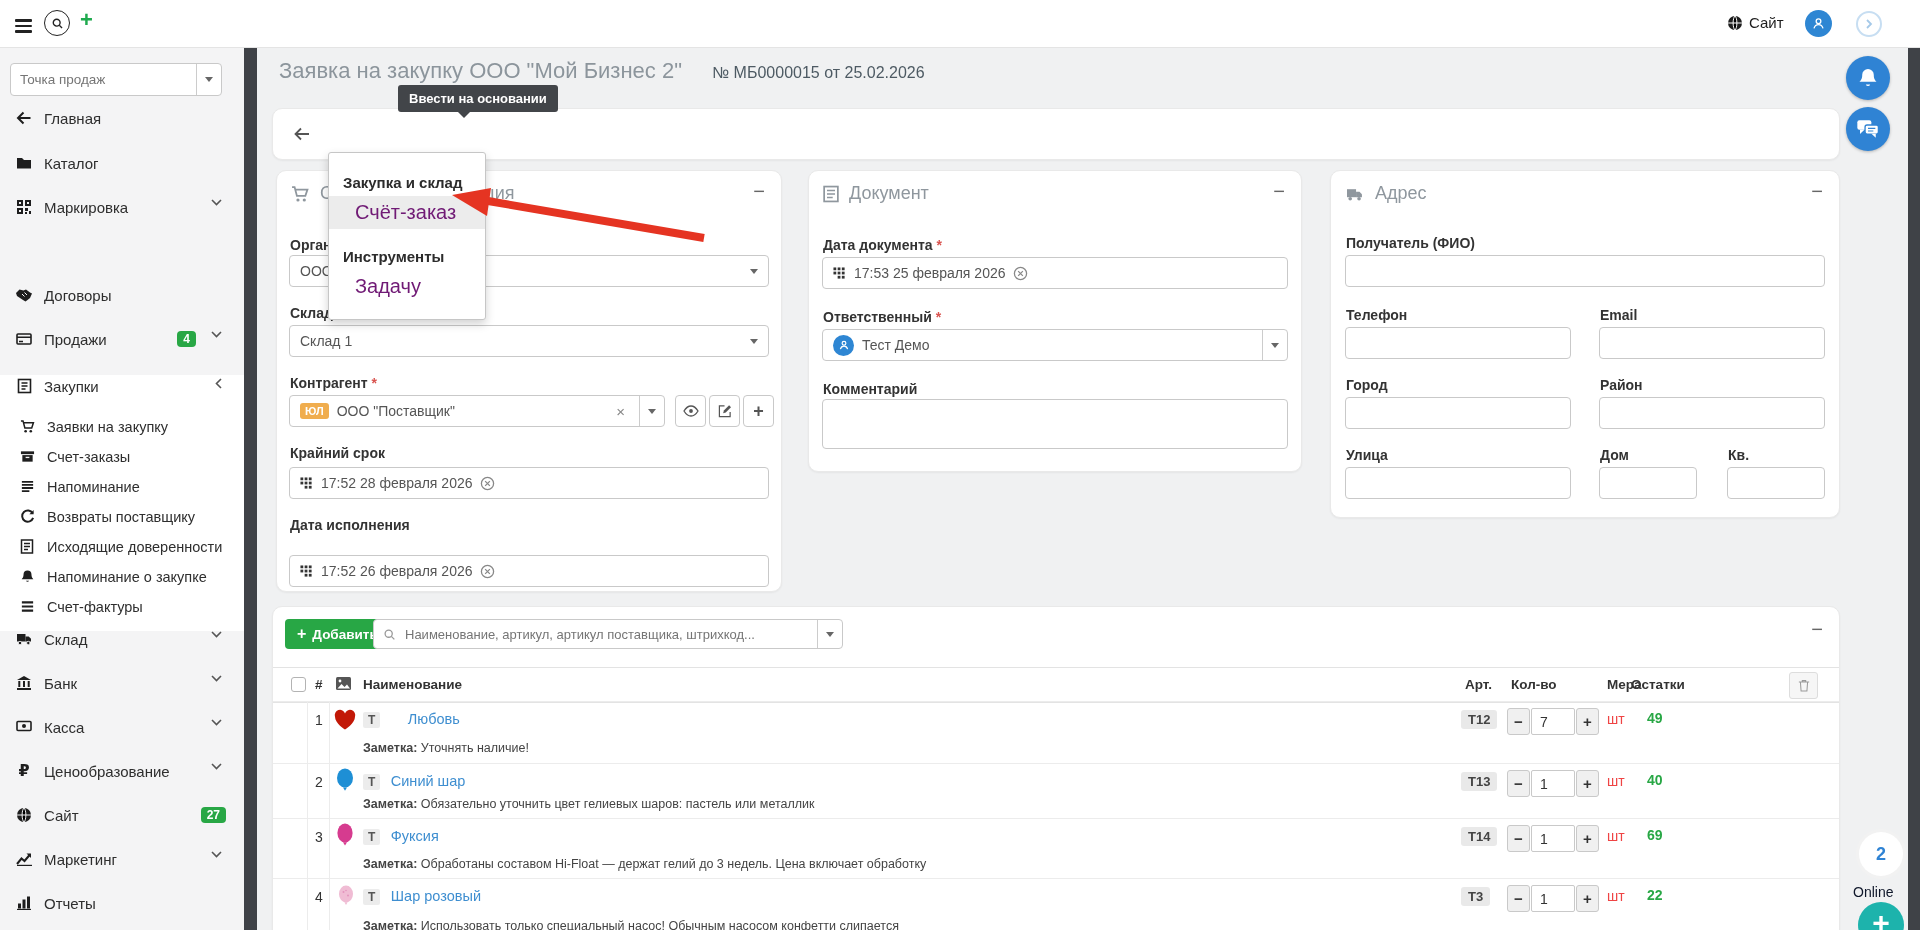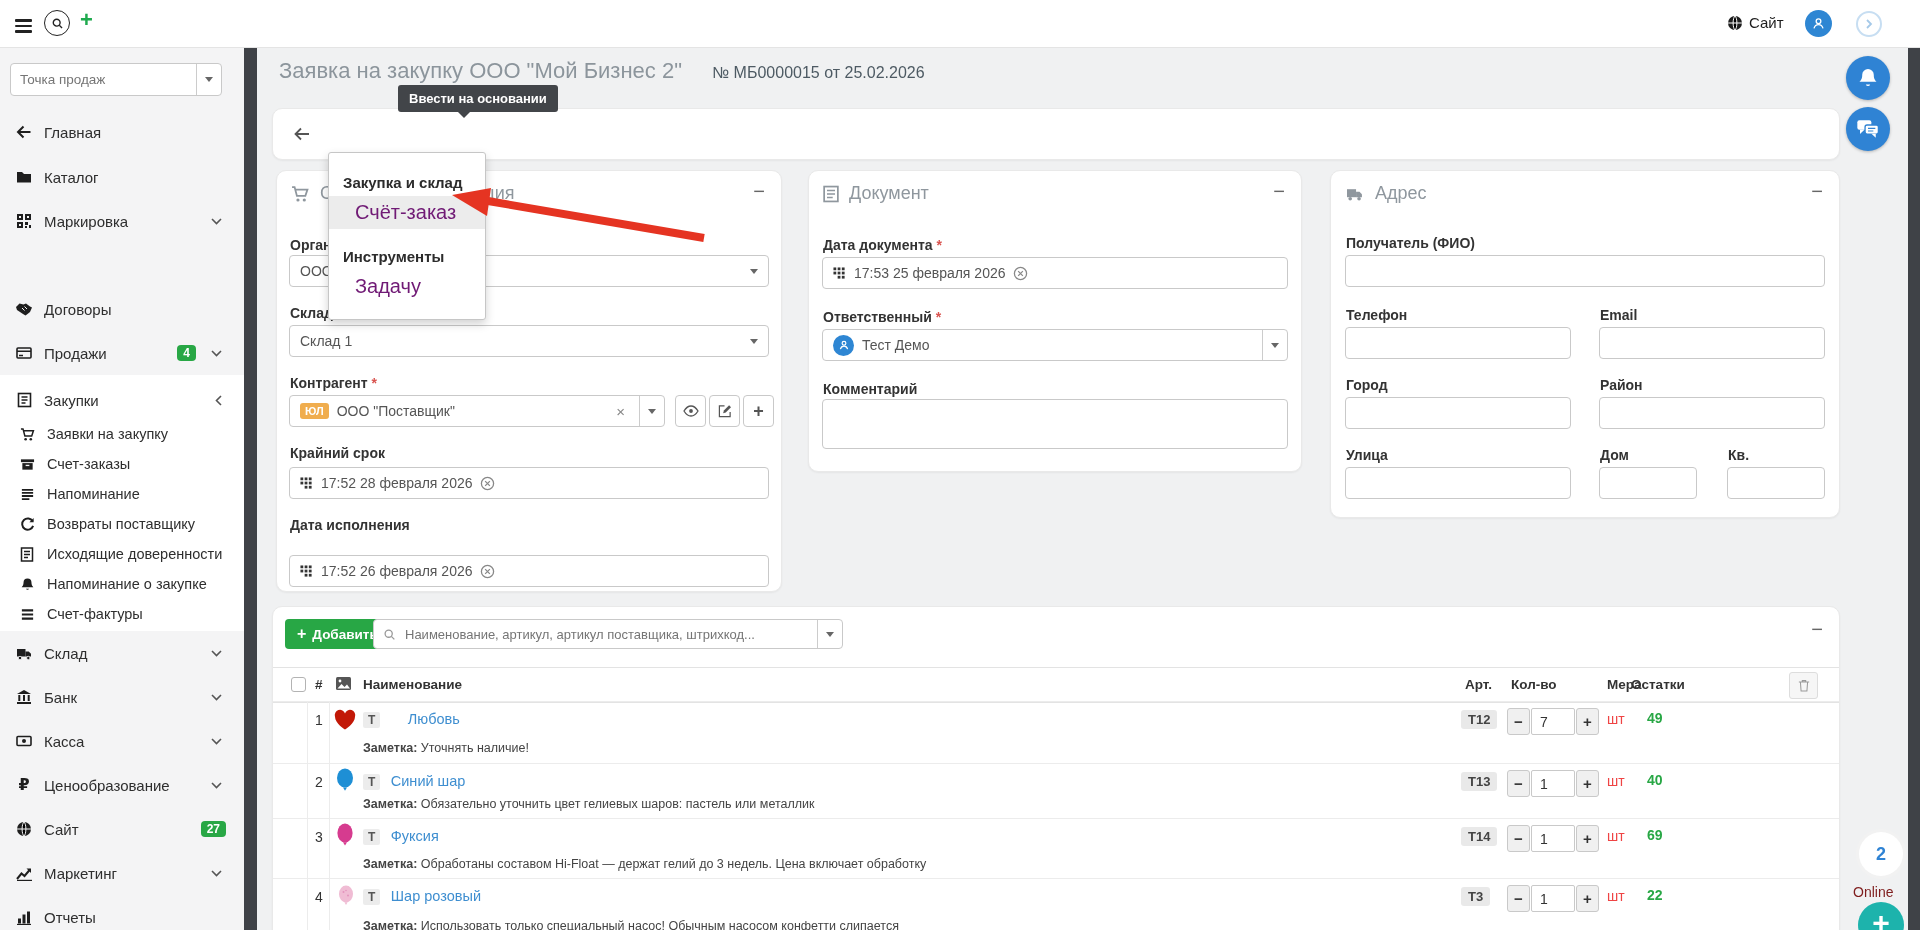--- a/index.html
+++ b/index.html
@@ -5,21 +5,21 @@
   html,body{margin:0;padding:0;background:#d8d8d8}
   #app{position:relative;width:1920px;height:930px;overflow:hidden;background:#f0f1f2;
        font-family:"Liberation Sans","DejaVu Sans",sans-serif;color:#333}
   .abs{position:absolute}
   
   .topbar{position:absolute;left:0;top:0;width:1920px;height:47px;background:#fff;border-bottom:1px solid #e4e4e4;z-index:30}
   .hamb span{display:block;width:17px;height:2.5px;background:#222;margin:3px 0;border-radius:1px}
   
   .sidebar{position:absolute;left:0;top:47px;width:244px;height:883px;background:#f4f4f5;z-index:20}
   .vstrip{position:absolute;width:13px;background:#3f4247;z-index:25}
-  .srow{position:absolute;left:0;width:244px;display:flex;align-items:center;cursor:pointer}
+  .srow{position:absolute;left:0;width:244px;display:flex;cursor:pointer}
   .srow .sic{width:18px;margin-left:15px;display:flex;justify-content:center;color:#1e1e1e;flex:none}
   .srow .slb{margin-left:11px;font-size:15px;color:#2e2e2e;white-space:nowrap}
   .subrow .slb{font-size:14.5px;margin-left:12px}
   .gbadge{position:absolute;background:#28a745;color:#fff;font-size:12px;font-weight:bold;border-radius:4px;padding:2px 6px;line-height:1}
   .chev{position:absolute;right:22px;display:flex}
   .selwrap{position:absolute;background:#fff;border:1px solid #c9c9c9;border-radius:4px;box-sizing:border-box;display:flex;align-items:center}
   .selwrap input{border:0;outline:0;flex:1;font-size:13.5px;padding:0 9px;color:#555;background:transparent;font-family:inherit;min-width:0}
   .chevseg{height:100%;width:24px;border-left:1px solid #ccc;display:flex;align-items:center;justify-content:center;flex:none}
   .carett{width:0;height:0;border:4px solid transparent;border-top:5px solid #666;margin-top:4px}
   
@@ -727,18 +727,18 @@
         <path d="M3 8.5v3.2L6.3 8.5z" fill="#fff"></path>
         <rect x="6.8" y="5" width="10" height="6.8" rx="1.5" fill="#fff" stroke="#2f83d4" stroke-width="1"></rect>
         <path d="M14.8 11.5v3l-3.2-3z" fill="#fff"></path>
         <path d="M9 7.5h5.5M9 9.5h4" stroke="#2f83d4" stroke-width=".9"></path>
       </svg>
   </div>
 
   <div class="abs" style="left:1859px;top:832px;width:44px;height:44px;border-radius:50%;background:#fff;box-shadow:0 0 0 3px #f2f2f2;display:flex;align-items:center;justify-content:center;z-index:40;font-weight:bold;font-size:18px;color:#2f83d4">
     <span>2</span>
   </div>
-  <div class="abs" style="left:1853px;top:884px;font-size:14px;color:#7f1d1d;z-index:40">Online</div>
+  <div class="abs" style="left:1853px;top:884px;font-size:14px;color:#0f172a;z-index:40">Online</div>
   <div class="abs" style="left:1858px;top:902px;width:46px;height:46px;border-radius:50%;background:#1db3ac;display:flex;align-items:center;justify-content:center;z-index:40;cursor:pointer">
     <span style="color:#fff;font-size:30px;font-weight:bold;line-height:1;margin-top:-4px">+</span>
   </div>
 
 </div>
 
 </body></html>

